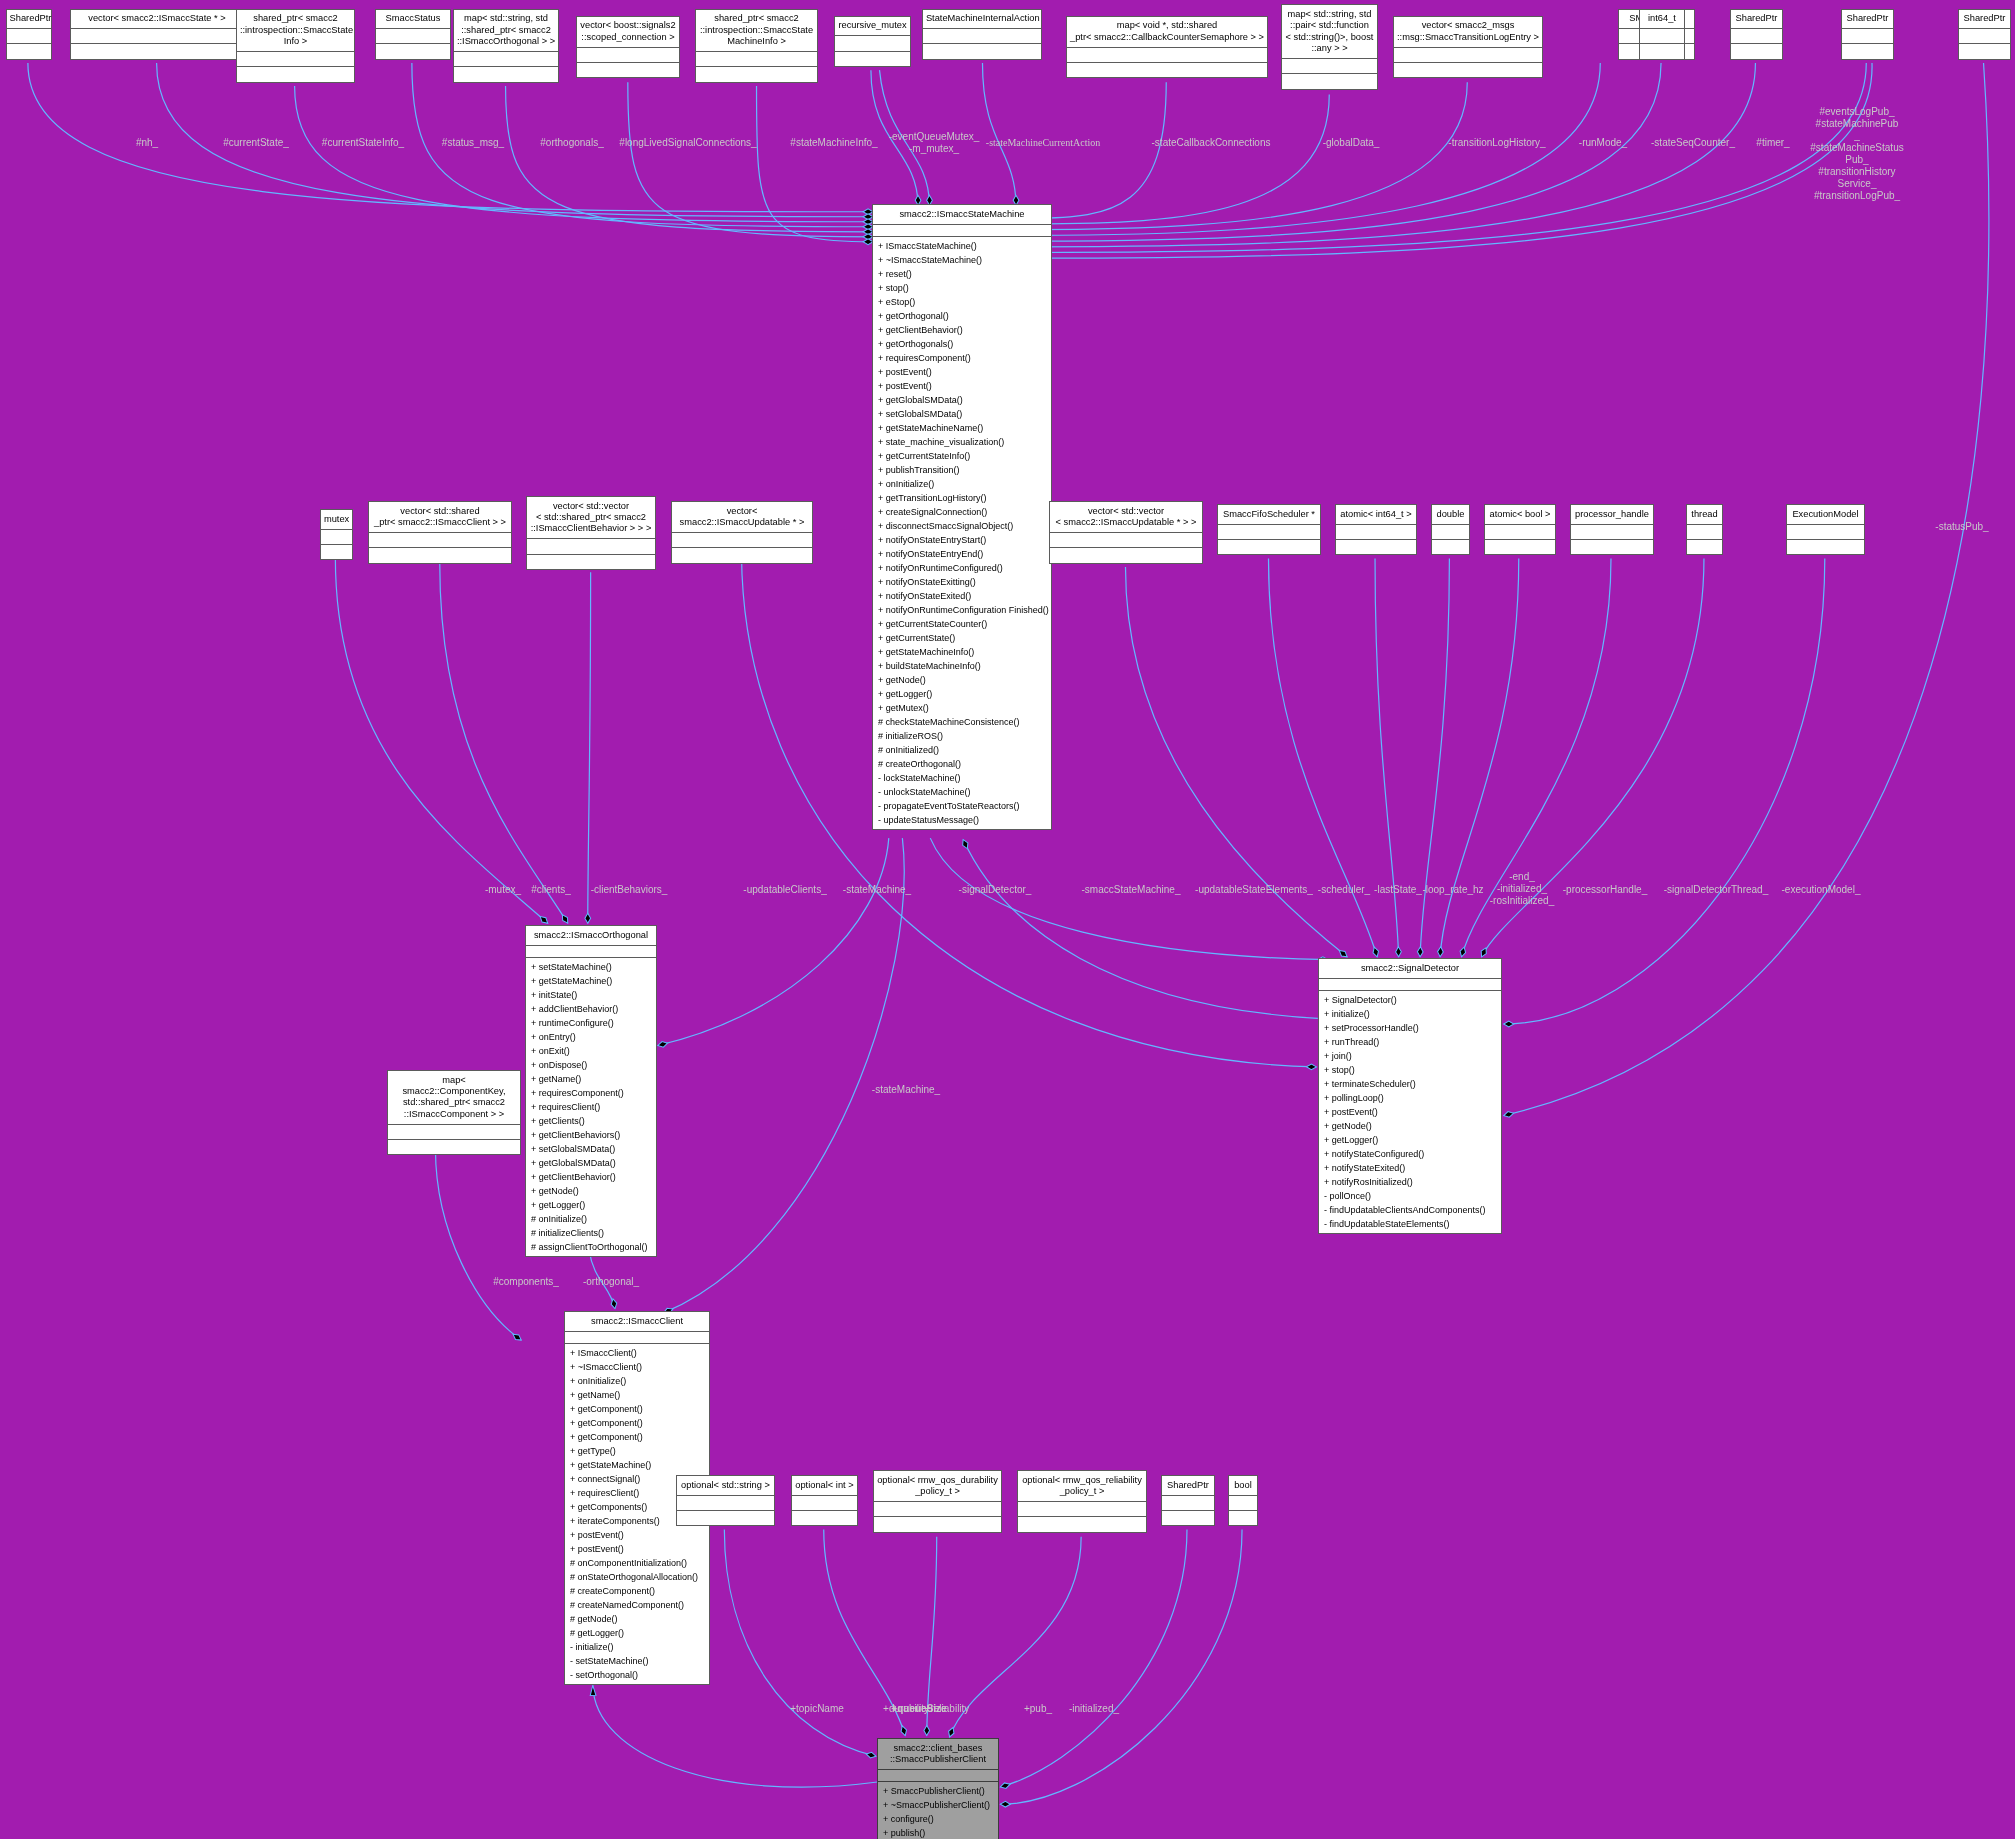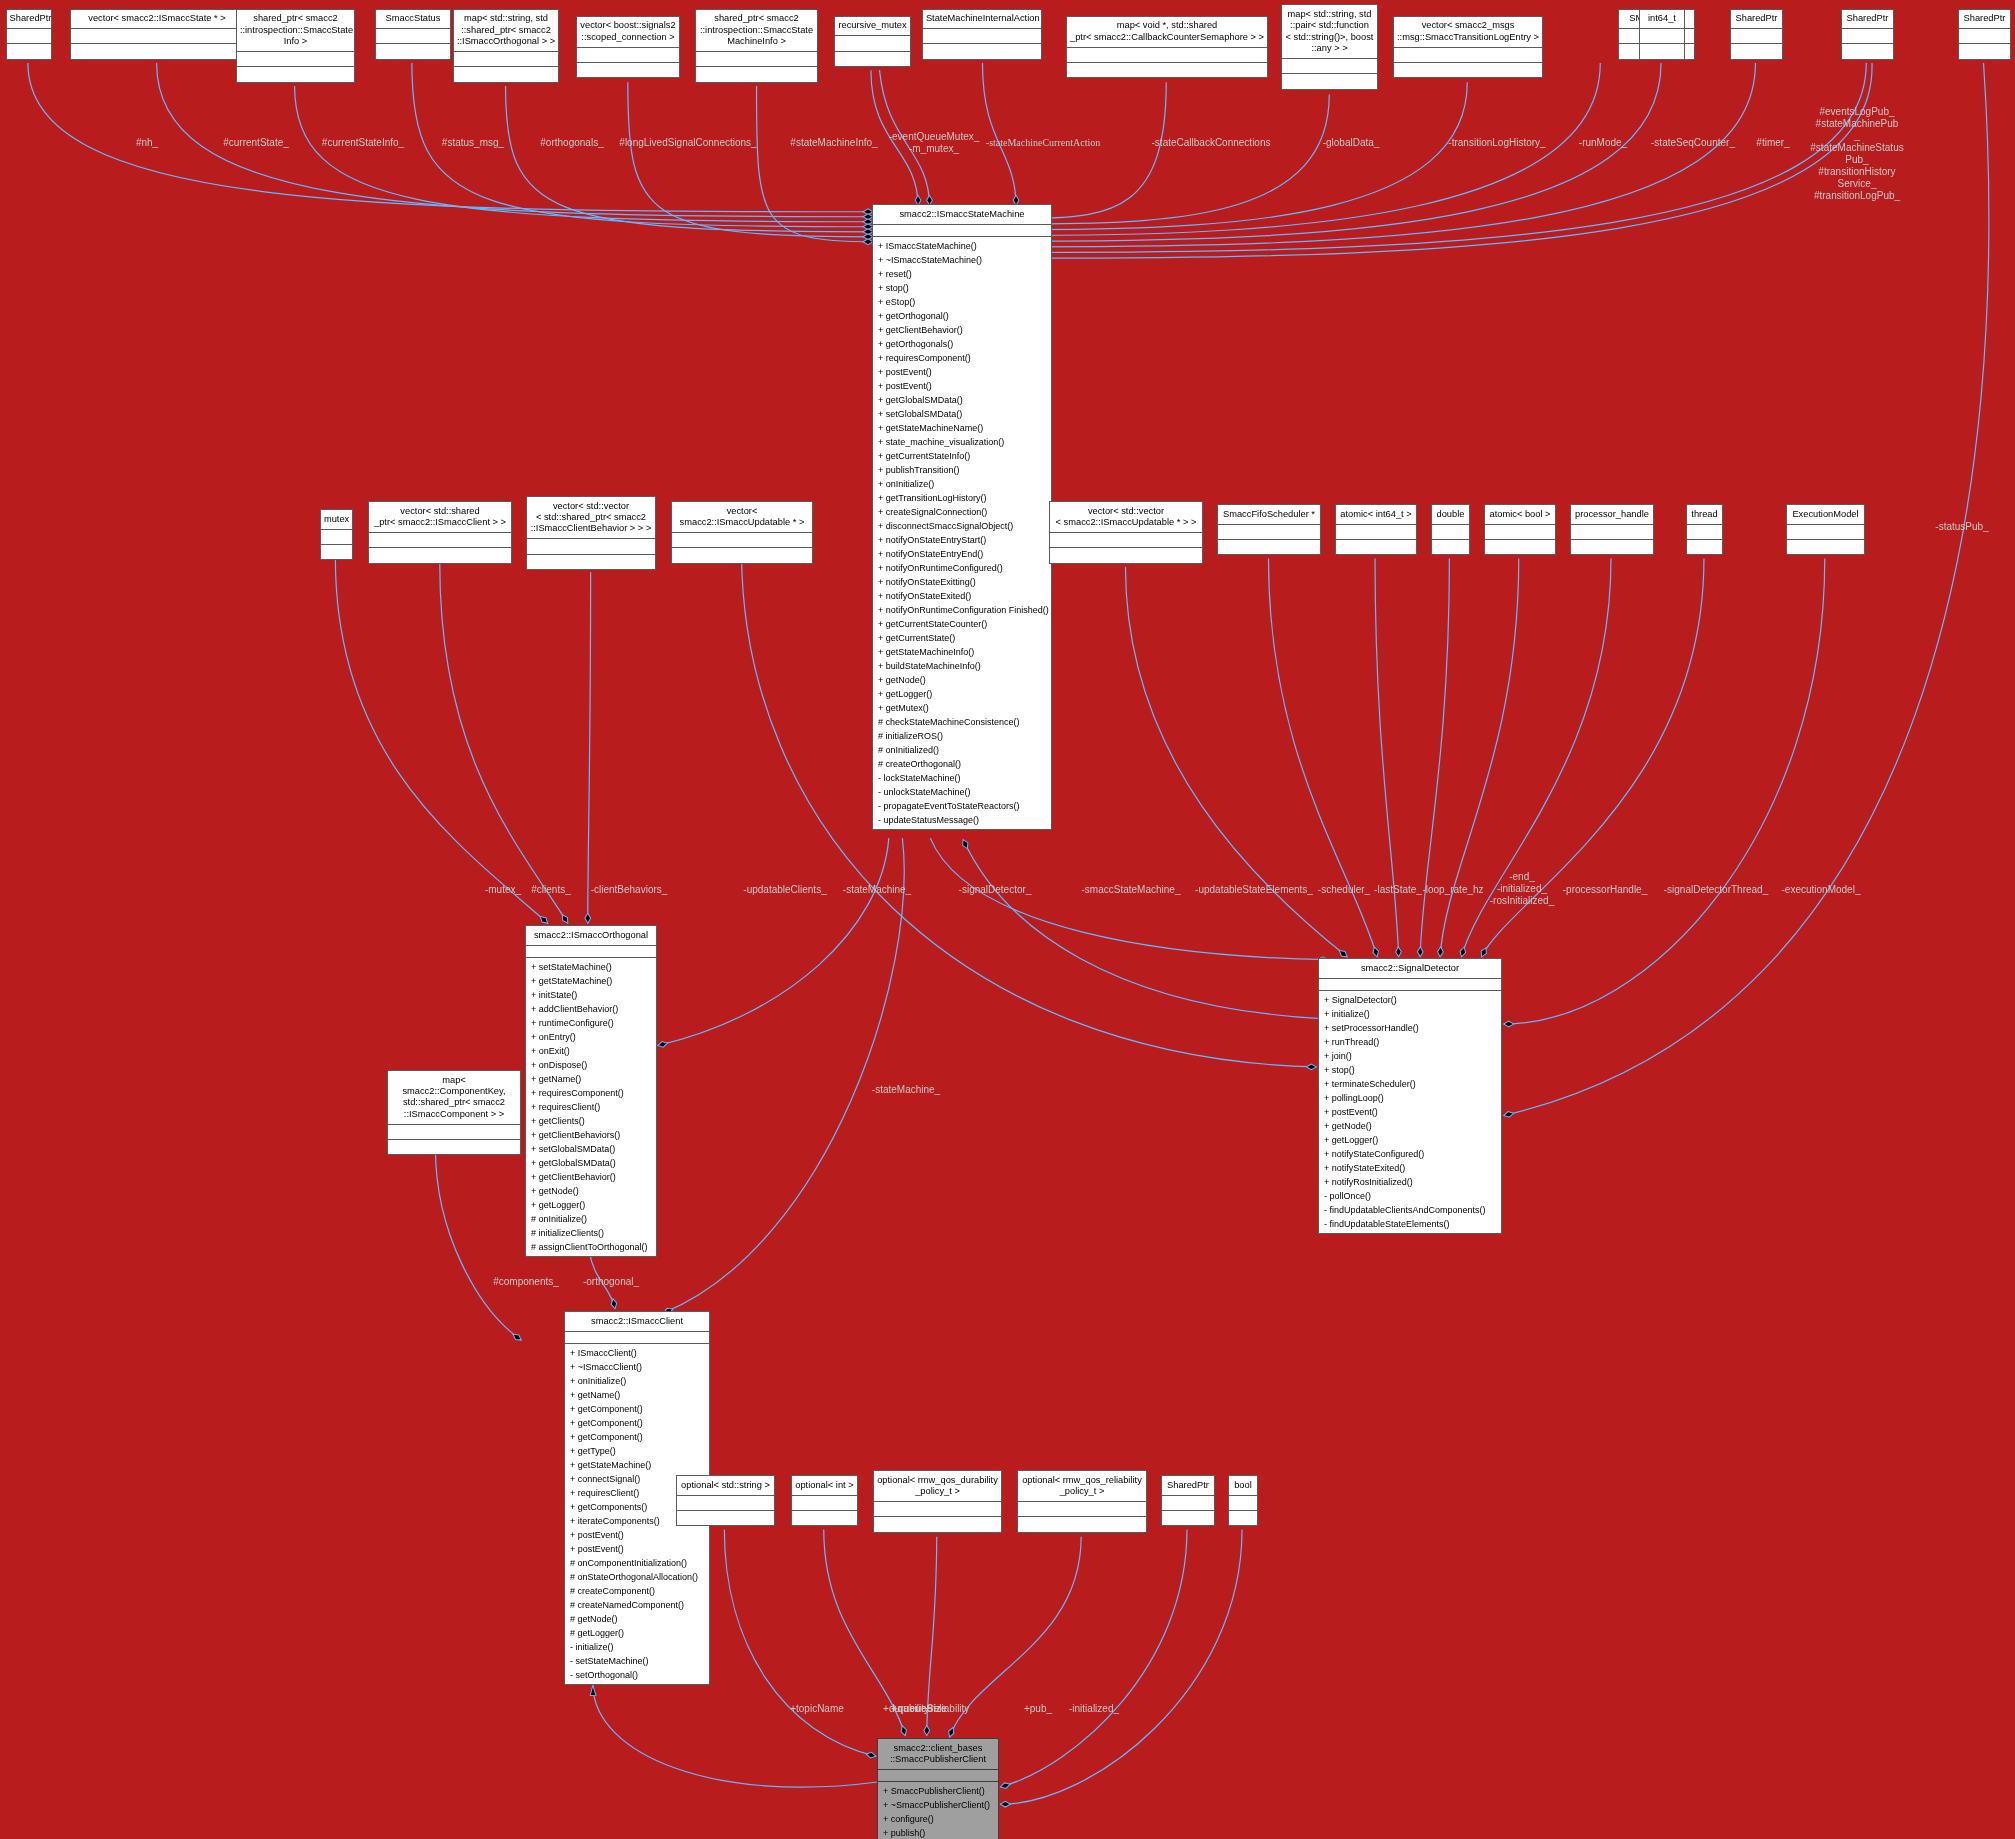--- a/index.html
+++ b/index.html
@@ -1,16 +1,16 @@
 <!DOCTYPE html>
 <html style="font-size:11.4px"><head>
 <meta charset="utf-8">
 <style>
   html,body{margin:0;padding:0;background:#000;}
-  #canvas{position:relative;width:2015px;height:1840px;background:#b91c1c;overflow:hidden;
+  #canvas{position:relative;width:2015px;height:1840px;background:#a21caf;overflow:hidden;
           font-family:"Liberation Sans",sans-serif;}
   #edges{position:absolute;left:0;top:0;z-index:0;}
   .node{position:absolute;z-index:2;background:#fff;border:1.4px solid #5b5b5b;box-sizing:border-box;color:#000;}
   .node .title{white-space:pre-line;text-align:center;font-size:9.3px;line-height:11.4px;padding:3.6px 2.9px;}
   .node .strip{height:14.3px;border-top:0.7px solid #5b5b5b;}
   .node.cls .strip{height:11.4px;}
   .node .members{border-top:0.7px solid #5b5b5b;padding:2.1px 1.4px 2.1px 0;}
   .node .m{font-size:9px;line-height:14px;padding-left:5px;white-space:normal;}
   .node.focus{background:#9f9f9f;border-color:#3d3d3d;}
   .node.focus .strip,.node.focus .members{border-color:#3d3d3d;}

